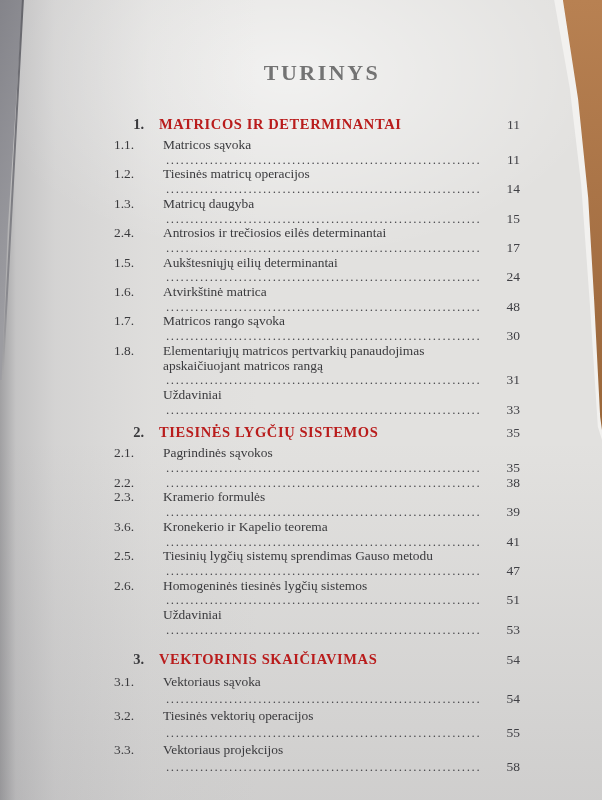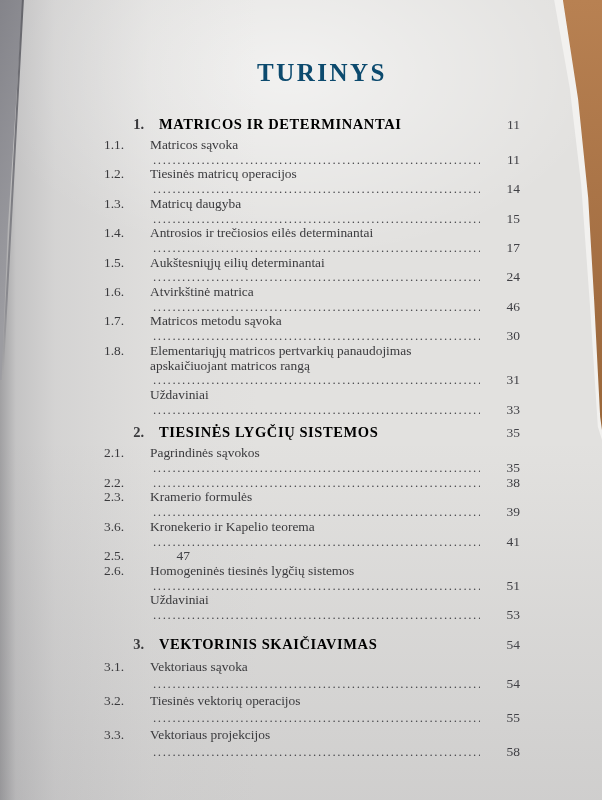--- a/index.html
+++ b/index.html
@@ -43,38 +43,38 @@
   .wood-corner {
     position: absolute; right: 0; top: 0; width: 46px; height: 430px;
     background: linear-gradient(to bottom, #b88152, #a26d41 70%, #9a6739);
     clip-path: polygon(15% 0, 100% 0, 100% 100%, 96% 97%, 83% 70%, 70% 46%, 48% 23%);
   }
 
   .content { position: absolute; left: 104px; top: 60px; width: 416px; }
 
   .title {
     text-align: center; padding-left: 20px;
-    font-size: 25px; font-weight: bold; letter-spacing: 2.5px;
-    line-height: 26px; color: #0c4a6e; margin-bottom: 28px;
+    font-size: 22px; font-weight: bold; letter-spacing: 2.5px;
+    line-height: 26px; color: #737373; margin-bottom: 28px;
   }
 
   .section { margin-top: 0; }
   .section.s2 { margin-top: 5px; }
   .section.s3 { margin-top: 11px; }
 
   .heading-row { display: flex; align-items: baseline; line-height: 20px; margin-bottom: 3px; }
   .heading-row .num { width: 40px; margin-right: 15px; text-align: right; font-weight: bold; font-size: 14.5px; flex-shrink: 0; }
-  .htitle { font-weight: bold; font-size: 14.5px; letter-spacing: 0.6px; color: #000000; }
+  .htitle { font-weight: bold; font-size: 14.5px; letter-spacing: 0.6px; color: #b91c1c; }
   .hspacer { flex: 1; }
   .pg { width: 34px; margin-left: 6px; text-align: right; font-size: 13.5px; color: #45454a; flex-shrink: 0; font-family: Liberation Serif, serif; }
 
   .item-row { display: flex; font-size: 13.4px; }
   .s1 .item-row, .s2 .item-row { line-height: 14.7px; }
   .s3 .item-row { line-height: 17px; }
-  .item-row .num { width: 40px; margin-right: 6px; text-align: left; flex-shrink: 0; align-self: flex-start; }
+  .item-row .num { width: 40px; margin-right: 19px; text-align: center; flex-shrink: 0; align-self: flex-start; }
   .txt { flex: 1 1 0; min-width: 0; overflow: hidden; }
   .dots { white-space: nowrap; }
   .dots::after {
     content: "....................................................................................................................................................................................";
     letter-spacing: 1.6px; padding-left: 3px; color: #4b4b4f; font-size: 13px;
   }
   .item-row .pg { align-self: flex-end; color: #404045; }
 </style>
 </head>
 <body>
@@ -107,40 +107,40 @@
     <span class="pg">14</span>
   </div>
 
   <div class="item-row">
     <span class="num">1.3.</span>
     <span class="txt"><span class="label">Matricų daugyba </span><span class="dots"></span></span>
     <span class="pg">15</span>
   </div>
 
   <div class="item-row">
-    <span class="num">1.4.</span>
+    <span class="num">2.4.</span>
     <span class="txt"><span class="label">Antrosios ir trečiosios eilės determinantai </span><span class="dots"></span></span>
     <span class="pg">17</span>
   </div>
 
   <div class="item-row">
     <span class="num">1.5.</span>
     <span class="txt"><span class="label">Aukštesniųjų eilių determinantai </span><span class="dots"></span></span>
     <span class="pg">24</span>
   </div>
 
   <div class="item-row">
     <span class="num">1.6.</span>
     <span class="txt"><span class="label">Atvirkštinė matrica </span><span class="dots"></span></span>
-    <span class="pg">46</span>
+    <span class="pg">48</span>
   </div>
 
   <div class="item-row">
     <span class="num">1.7.</span>
-    <span class="txt"><span class="label">Matricos metodu sąvoka </span><span class="dots"></span></span>
+    <span class="txt"><span class="label">Matricos rango sąvoka </span><span class="dots"></span></span>
     <span class="pg">30</span>
   </div>
 
   <div class="item-row">
     <span class="num">1.8.</span>
     <span class="txt"><span class="label">Elementariųjų matricos pertvarkių panaudojimas apskaičiuojant matricos rangą </span><span class="dots"></span></span>
     <span class="pg">31</span>
   </div>
 
   <div class="item-row">
@@ -178,20 +178,21 @@
   </div>
 
   <div class="item-row">
     <span class="num">3.6.</span>
     <span class="txt"><span class="label">Kronekerio ir Kapelio teorema </span><span class="dots"></span></span>
     <span class="pg">41</span>
   </div>
 
   <div class="item-row">
     <span class="num">2.5.</span>
+    <span class="txt"><span class="label">Tiesinių lygčių sistemų sprendimas Gauso metodu </span><span class="dots"></span></span>
     <span class="pg">47</span>
   </div>
 
   <div class="item-row">
     <span class="num">2.6.</span>
     <span class="txt"><span class="label">Homogeninės tiesinės lygčių sistemos </span><span class="dots"></span></span>
     <span class="pg">51</span>
   </div>
 
   <div class="item-row">

